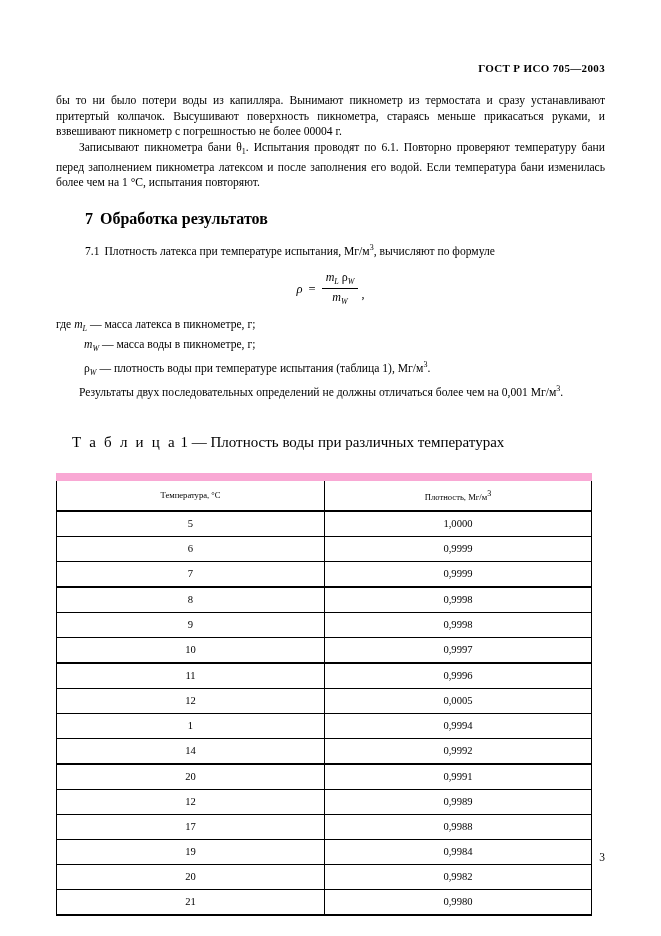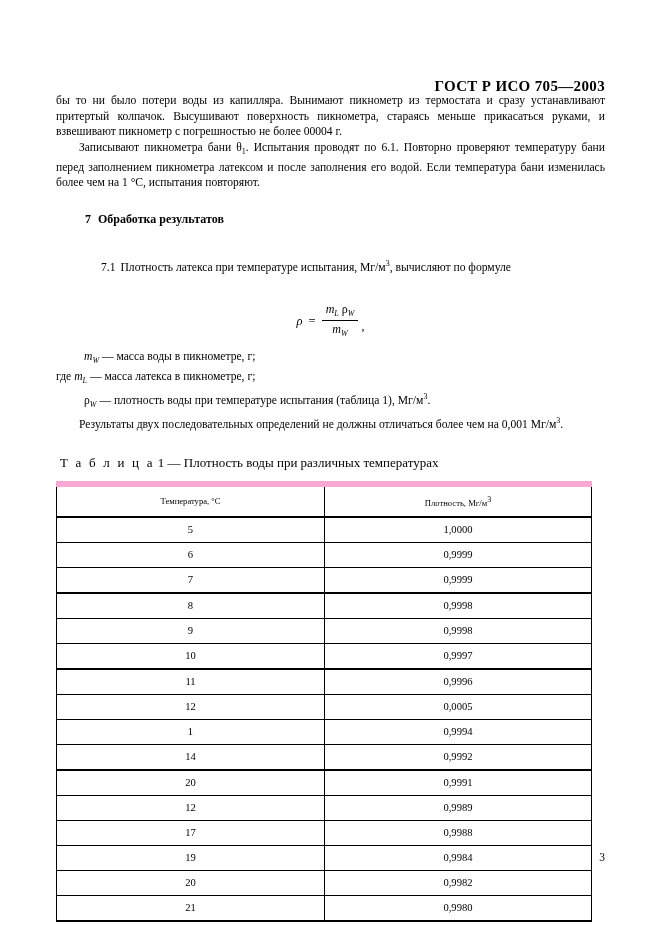--- a/index.html
+++ b/index.html
@@ -21,24 +21,24 @@
     left: 0; top: 0;
     width: 661px;
     height: 936px;
     overflow: hidden;
   }
 
   
   .doc-header {
     position: absolute;
     left: 56px;
-    top: 78px;
+    top: 62px;
     width: 549px;
     text-align: right;
-    font-size: 15px;
+    font-size: 11px;
     font-weight: bold;
     letter-spacing: 0.35px;
   }
 
   
   .content {
     position: absolute;
     left: 56px;
     top: 93px;
     width: 549px;
@@ -52,28 +52,28 @@
     hyphens: manual;
   }
   p.indent { text-indent: 23px; }
 
   
   .section-head {
     margin: 0;
     padding-top: 20px;
     padding-bottom: 2px;
     padding-left: 29px;
-    font-size: 12px;
+    font-size: 16px;
     font-weight: bold;
     line-height: 16px;
   }
   .section-head .num { margin-right: 7px; }
 
   .clause {
-    margin: 16px;
+    margin: 0;
     padding-top: 11px;
     padding-left: 29px;
     font-size: 11.6px;
     line-height: 15.6px;
   }
   .clause .num { margin-right: 5px; }
 
   
   .formula-wrap {
     margin: 0;
@@ -149,24 +149,24 @@
     font-size: 11.6px;
     line-height: 15.6px;
     white-space: nowrap;
   }
   .wherelist .wrow.first { padding-left: 0; }
   .wherelist .wrow.rest { padding-left: 28px; }
   .wlabel { font-style: italic; }
 
   
   .table-caption {
-    margin: 4px;
+    margin: 16px;
     padding-top: 19px;
     padding-bottom: 7px;
-    font-size: 13px;
+    font-size: 15px;
     line-height: 15px;
   }
   .table-caption .tcap-word {
     letter-spacing: 2.2px;
   }
 
   
   table.density {
     border-collapse: collapse;
     width: 535px;
@@ -184,21 +184,21 @@
     height: 24px;
     line-height: 24px;
     font-size: 10.4px;
   }
   table.density thead th {
     font-size: 8.6px;
     height: 25px;
     line-height: 25px;
     border-bottom: 2px solid #000000;
   }
-  table.density thead th.first { border-top: 6px solid #f9a8d4; }
+  table.density thead th.first { border-top: 8px solid #f9a8d4; }
   table.density td { font-size: 10.6px; }
   
   table.density tr.thick-below td { border-bottom: 2px solid #000000; }
   table.density tr:last-child td { border-bottom: 2px solid #000000; }
 
   
   .page-number {
     position: absolute;
     left: 56px;
     top: 851px;
@@ -229,23 +229,23 @@
       <span class="formula">
         <span class="lhs">ρ</span><span class="eq">=</span><span class="frac">
           <span class="num-part"><span class="mvar">m</span><span class="sub">L</span>&nbsp;<span>ρ</span><span class="sub">W</span></span>
           <span class="den-part"><span class="mvar">m</span><span class="sub">W</span></span>
         </span><span class="comma-after">,</span>
       </span>
     </div>
 
     <div class="wherelist">
 
+      <div class="wrow first"><span>где</span>&nbsp;<span class="wlabel">m</span><span class="sub">L</span>&nbsp;<span>—</span>&nbsp;<span>масса латекса в пикнометре, г;</span></div>
+
       <div class="wrow rest"><span class="wlabel">m</span><span class="sub">W</span>&nbsp;<span>—</span>&nbsp;<span>масса воды в пикнометре, г;</span></div>
-
-      <div class="wrow first"><span>где</span>&nbsp;<span class="wlabel">m</span><span class="sub">L</span>&nbsp;<span>—</span>&nbsp;<span>масса латекса в пикнометре, г;</span></div>
 
       <div class="wrow rest"><span>ρ</span><span class="sub">W</span>&nbsp;<span>—</span>&nbsp;<span>плотность воды при температуре испытания (таблица 1), Мг/м</span><span class="sup">3</span><span>.</span></div>
 
     </div>
 
     <p class="body indent"><span>Результаты двух последовательных определений не должны отличаться более чем на 0,001 Мг/м</span><span class="sup">3</span><span>.</span></p>
 
     <p class="table-caption"><span class="tcap-word">Т а б л и ц а</span> <span>1</span> <span>—</span> <span>Плотность воды при различных температурах</span></p>
 
     <table class="density">

